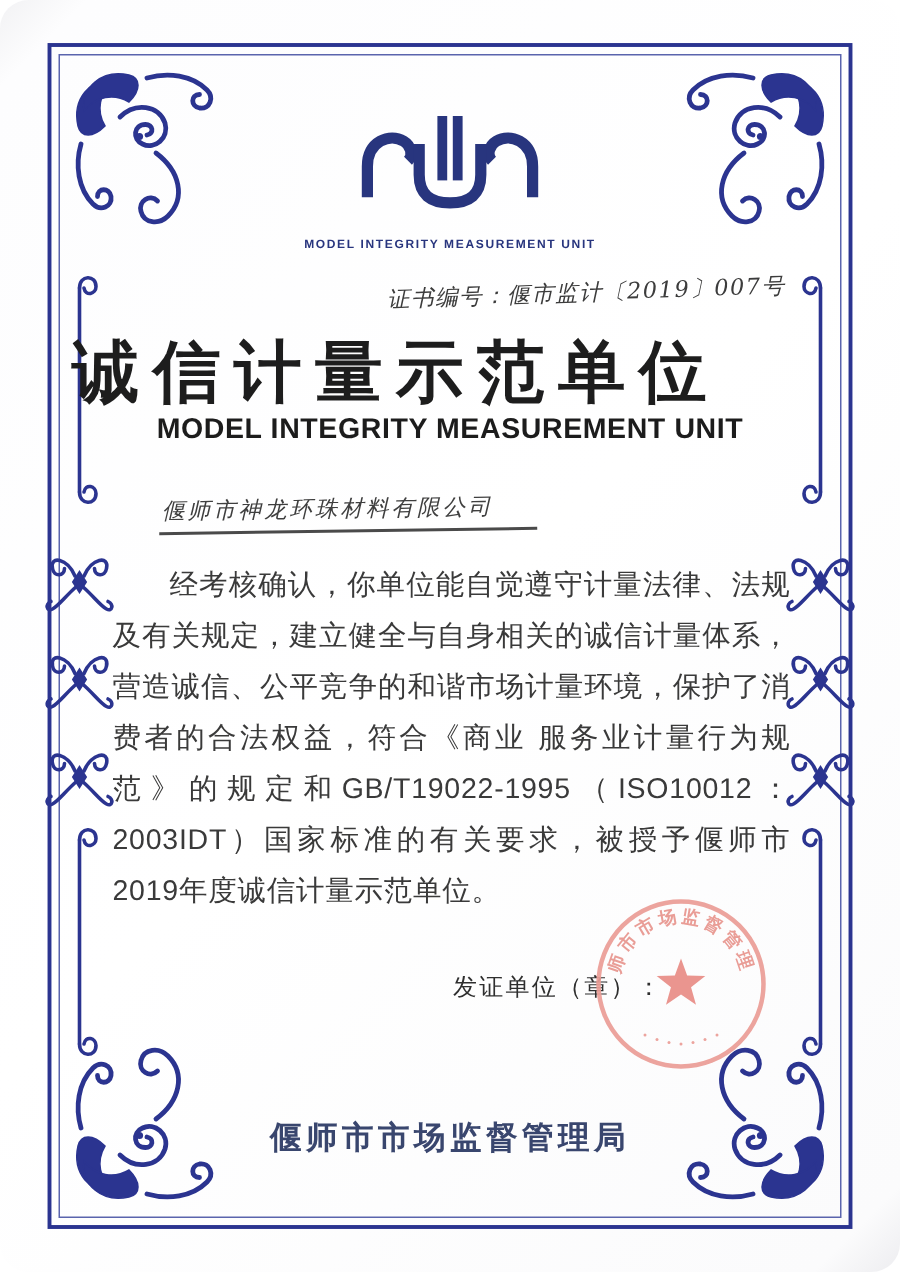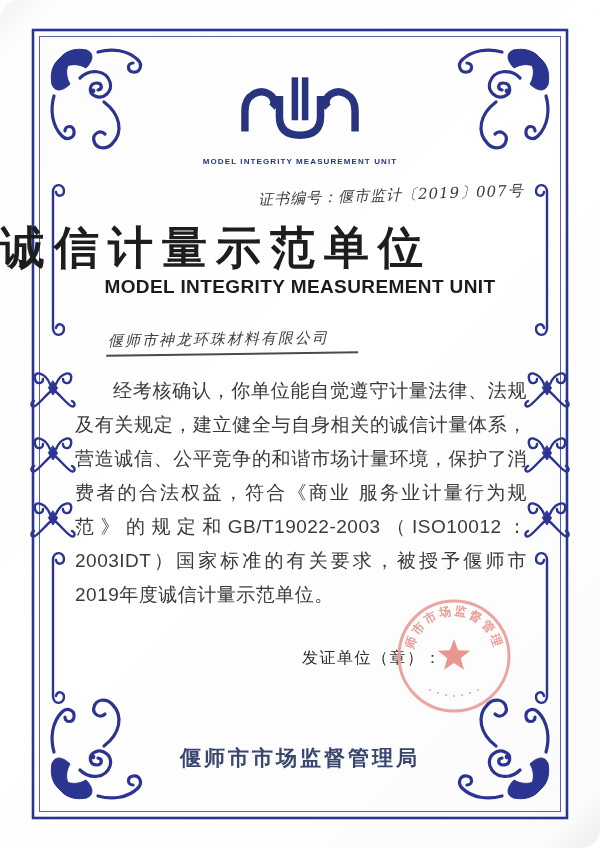--- a/index.html
+++ b/index.html
@@ -15,21 +15,21 @@
   .logo-wordmark{
     margin-top:1px;font-size:8px;font-weight:bold;letter-spacing:1.1px;
     color:#28357e;
   }
   .cert-no{
     position:absolute;top:186px;right:76px;font-size:15px;color:#3c3c3c;
     font-family:"DejaVu Serif","Liberation Serif",serif;font-style:italic;
     transform:rotate(-2deg);letter-spacing:1px;white-space:nowrap;
   }
   .title{
-    position:absolute;top:218px;left:0;width:480px;text-align:left;
+    position:absolute;top:218px;left:0;width:480px;text-align:right;
     font-family:Liberation Sans, sans-serif;
     font-size:45px;font-weight:bold;color:#1d1d1d;letter-spacing:9px;
   }
   .subtitle{
     position:absolute;top:276px;left:0;width:600px;text-align:center;
     font-size:19px;font-weight:bold;color:#1c1c1c;letter-spacing:0.4px;
   }
   .awardee{
     position:absolute;top:330px;left:106px;min-width:244px;
     font-size:15px;color:#3f3f3f;padding:0 6px 4px 2px;
@@ -119,21 +119,21 @@
 
   <div class="cert-no">
     <span>证书编号：</span><span>偃市监计〔2019〕007号</span>
   </div>
 
   <div class="title">诚信计量示范单位</div>
   <div class="subtitle">MODEL INTEGRITY MEASUREMENT UNIT</div>
 
   <div class="awardee">偃师市神龙环珠材料有限公司</div>
 
-  <div class="body-text">经考核确认，你单位能自觉遵守计量法律、法规及有关规定，建立健全与自身相关的诚信计量体系，营造诚信、公平竞争的和谐市场计量环境，保护了消费者的合法权益，符合《商业 服务业计量行为规范》的规定和GB/T19022-2003（ISO10012：2003IDT）国家标准的有关要求，被授予偃师市2019年度诚信计量示范单位。</div>
+  <div class="body-text">经考核确认，你单位能自觉遵守计量法律、法规及有关规定，建立健全与自身相关的诚信计量体系，营造诚信、公平竞争的和谐市场计量环境，保护了消费者的合法权益，符合《商业 服务业计量行为规范》的规定和GB/T19022-1995（ISO10012：2003IDT）国家标准的有关要求，被授予偃师市2019年度诚信计量示范单位。</div>
 
   <div class="issuer-row">发证单位（章）：</div>
 
   <svg class="seal" viewBox="0 0 128 128" fill="none" xmlns="http://www.w3.org/2000/svg">
     <circle cx="64" cy="64" r="55" stroke="#eb9d96" stroke-width="3"></circle>
     <polygon points="64,47 68.1,58.3 80.2,58.7 70.7,66.2 74,77.8 64,71 54,77.8 57.3,66.2 47.8,58.7 59.9,58.3" fill="#e57f78" opacity="0.9"></polygon>
     <path id="sealArc" d="M 23,64 A 41,41 0 1 1 105,64" fill="none"></path>
     <text font-size="12" fill="#e8958e" letter-spacing="2.5" font-weight="bold">
       <textPath href="#sealArc" startOffset="50%" text-anchor="middle">偃师市市场监督管理局</textPath>
     </text>

